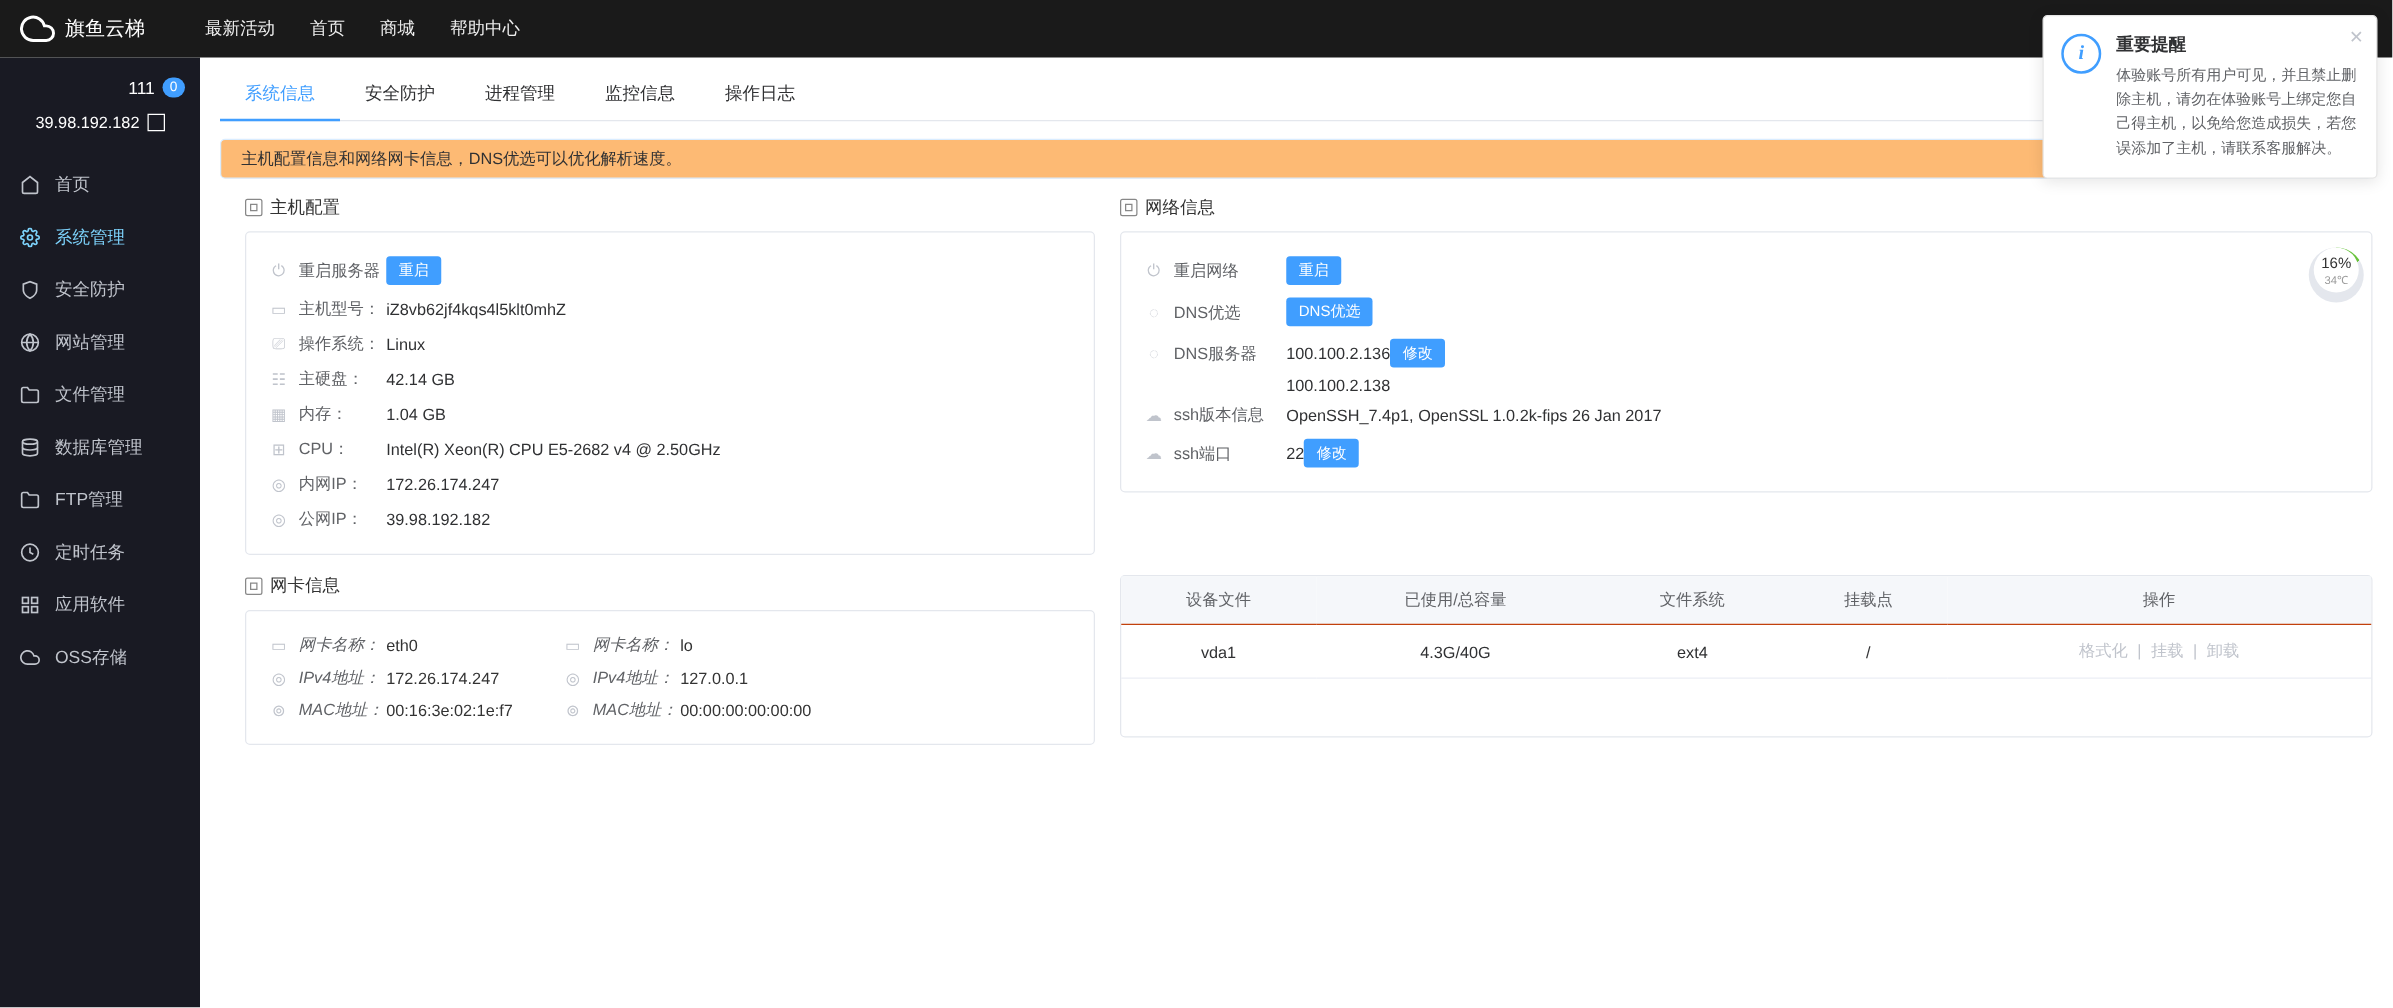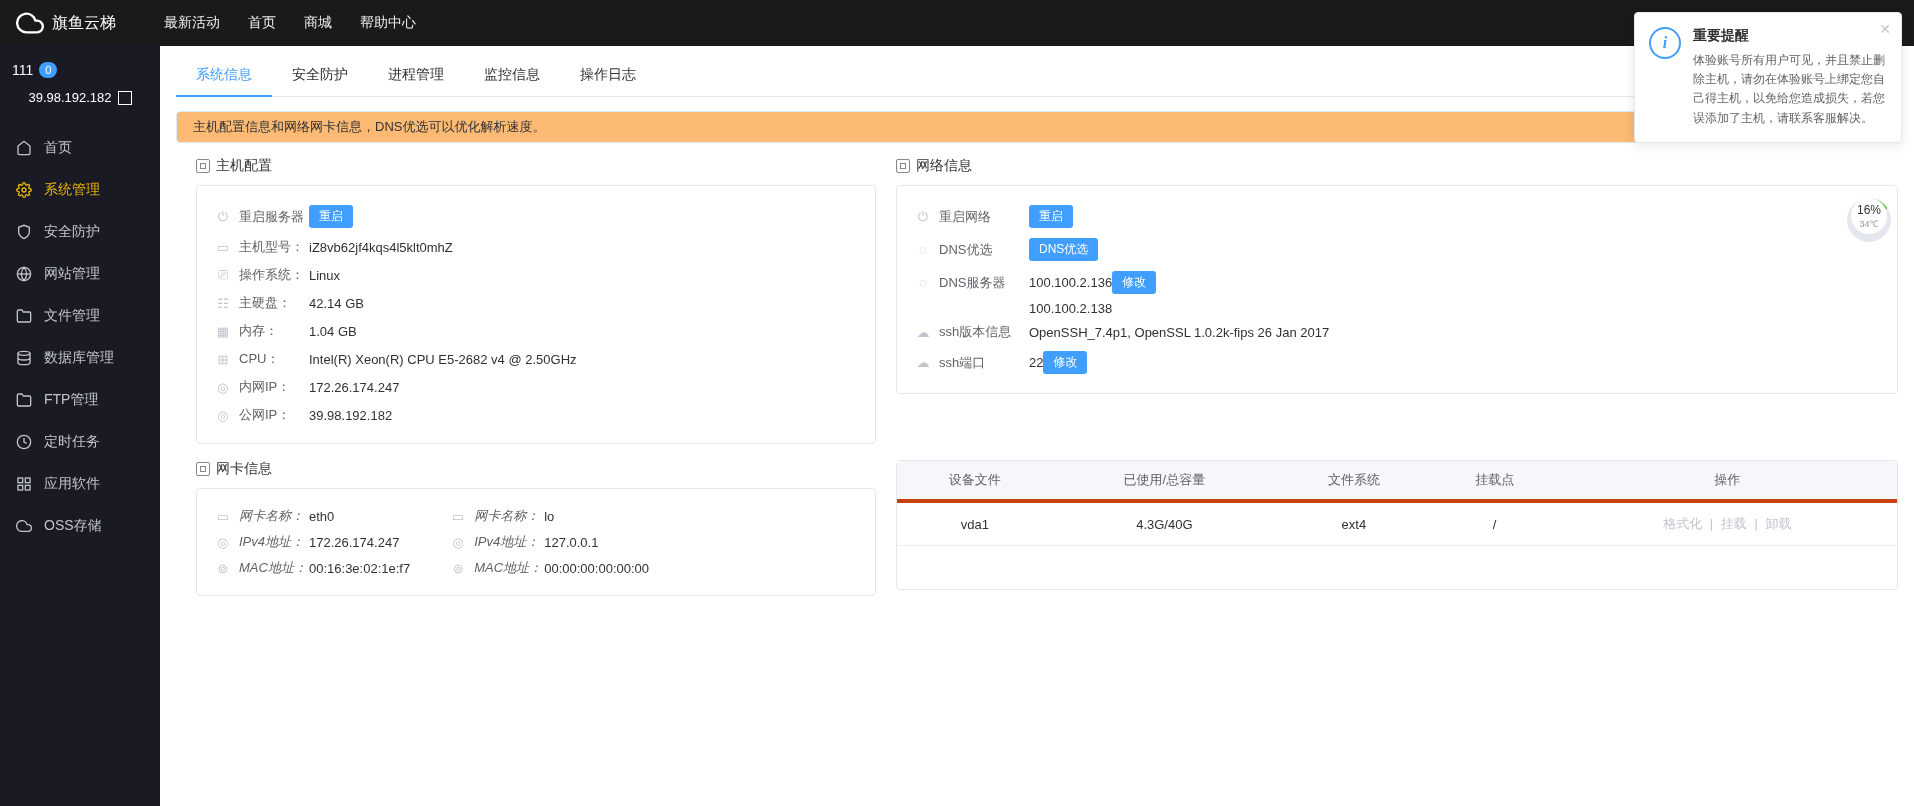--- a/index.html
+++ b/index.html
@@ -19,27 +19,27 @@
 .notif-title { font-size: 14px; font-weight: bold; color: #303133; margin-bottom: 6px; }
 .notif-body { font-size: 12px; color: #606266; line-height: 1.6; }
 .notif-close { position: absolute; top: 8px; right: 10px; color: #c0c4cc; cursor: pointer; font-size: 14px; }
 
 
 .main-layout { display: flex; height: calc(100vh - 46px); }
 
 
 .sidebar { width: 160px; background: #191a23; color: #c0c4cc; flex-shrink: 0; overflow-y: auto; }
 .sidebar-top { padding: 12px 0 4px; }
-.host-label { text-align: center; padding: 4px 12px; font-size: 14px; color: #fff; display: flex; align-items: center; justify-content: flex-start; gap: 6px; }
+.host-label { text-align: center; padding: 4px 12px; font-size: 14px; color: #fff; display: flex; align-items: center; justify-content: flex-end; gap: 6px; }
 .host-badge { background: #409eff; color: #fff; border-radius: 10px; padding: 0 6px; font-size: 11px; min-width: 18px; height: 16px; display: inline-flex; align-items: center; justify-content: center; }
 .host-ip { text-align: center; padding: 8px 12px; font-size: 13px; color: #fff; display: flex; align-items: center; justify-content: center; gap: 6px; }
 .terminal-icon { width: 14px; height: 14px; display: inline-block; border: 1px solid #fff; }
 .sidebar-menu { padding-top: 10px; }
 .sidebar-item { display: flex; align-items: center; padding: 12px 16px; gap: 12px; cursor: pointer; font-size: 14px; color: #c0c4cc; }
-.sidebar-item.active { color: #eab308; }
+.sidebar-item.active { color: #7dd3fc; }
 .menu-icon { width: 16px; height: 16px; display: inline-flex; align-items: center; justify-content: center; }
 
 
 .content { flex: 1; background: #fff; overflow-y: auto; padding: 0 16px 24px; }
 
 
 .tabs { display: flex; border-bottom: 1px solid #e4e7ed; margin-top: 8px; }
 .tab { padding: 12px 20px; font-size: 14px; color: #303133; cursor: pointer; position: relative; }
 .tab.active { color: #409eff; }
 .tab.active::after { content: ''; position: absolute; left: 0; right: 0; bottom: -1px; height: 2px; background: #409eff; }
@@ -77,21 +77,21 @@
 
 
 .nic-grid { display: flex; gap: 40px; }
 .nic-card { }
 .nic-row { display: flex; align-items: center; padding: 4px 0; font-size: 13px; }
 .nic-label { width: 70px; color: #606266; font-style: italic; }
 .nic-icon { width: 16px; height: 16px; color: #c0c4cc; margin-right: 8px; display: inline-flex; align-items: center; justify-content: center; }
 
 
 .disk-table { width: 100%; border-collapse: collapse; font-size: 13px; }
-.disk-table th { background: #f5f7fa; padding: 10px 8px; text-align: center; color: #606266; font-weight: normal; border-bottom: 4px solid #c2410c; }
+.disk-table th { background: #f5f7fa; padding: 10px 8px; text-align: center; color: #606266; font-weight: normal; border-bottom: 1px solid #c2410c; }
 .disk-table td { padding: 12px 8px; text-align: center; color: #303133; border-bottom: 1px solid #ebeef5; }
 .disk-actions span { color: #c0c4cc; cursor: not-allowed; margin: 0 2px; }
 .disk-sep { color: #e4e7ed; }
 </style>
 </head>
 <body>
 
 <div class="top-header">
   <div class="logo">
     <span class="logo-icon">

